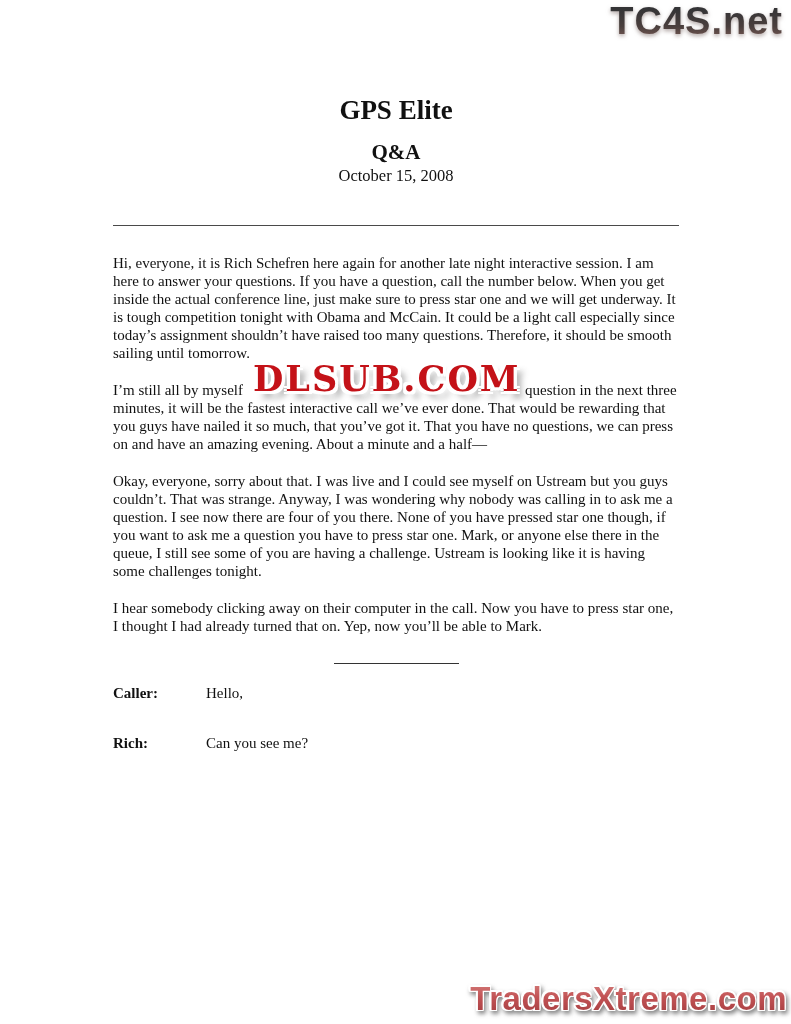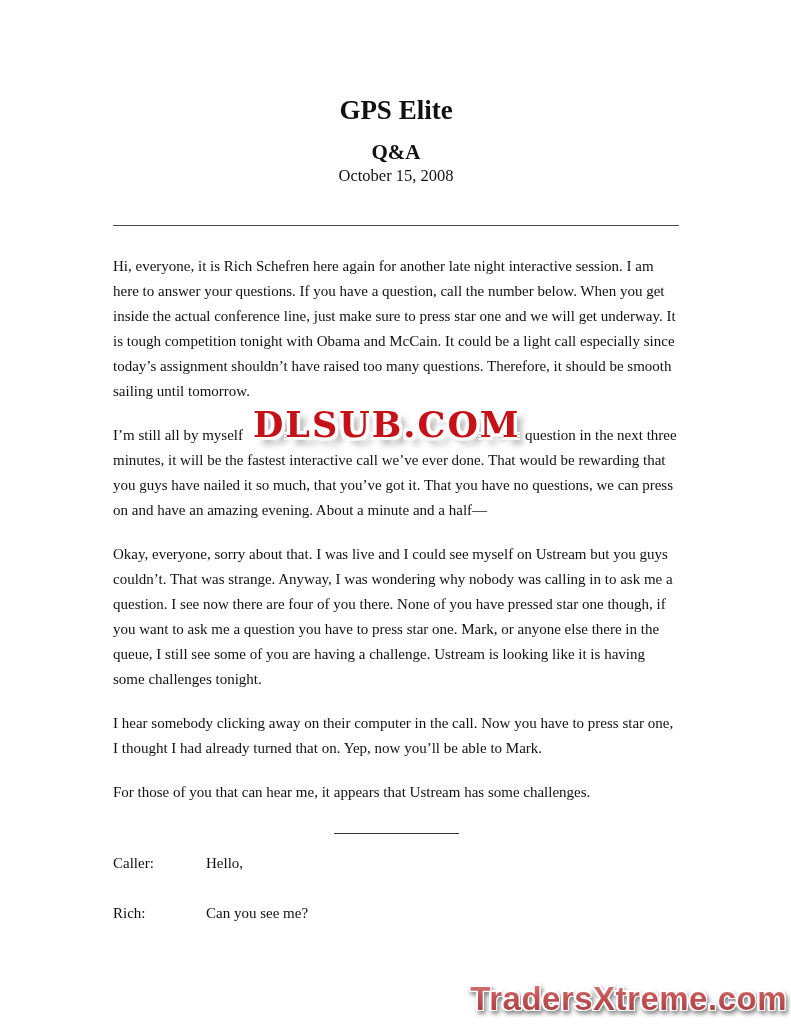--- a/index.html
+++ b/index.html
@@ -13,71 +13,71 @@
     font-family:"Liberation Sans", sans-serif;font-weight:bold;font-size:38px;letter-spacing:1px;
     background:linear-gradient(180deg,var(--top_logo_dark,#343436) 20%,#4a3f3d 62%,var(--top_logo_maroon,#86625c) 100%);
     -webkit-background-clip:text;background-clip:text;color:transparent;
     filter:drop-shadow(0 2px 2px rgba(110,90,85,.55));
   }
   .content{position:absolute;left:113px;top:0;width:566px;}
   .title{ text-align:center;font-weight:bold;font-size:27px;margin:95px 0 0 0;}
   .subtitle{text-align:center;font-weight:bold;font-size:21px;margin:14px 0 0 0;}
   .date{ text-align:center;font-size:16.5px;margin:1px 0 0 0;}
   .rule{border:none;border-top:1.5px solid #4a4a4a;margin:39px 0 0 0;width:100%;}
-  .bodytext p{font-size:15px;line-height:25px;margin:19px 0 0 0;}
+  .bodytext p{font-size:15px;line-height:18px;margin:19px 0 0 0;}
   .bodytext p.first{margin-top:28px;}
   .p4{position:relative;}
   .wm-spacer{display:inline-block;width:282px;height:2px;}
   .watermark{
     position:absolute;left:140px;top:-11px;white-space:nowrap;
     font-family:"DejaVu Serif", serif;font-weight:bold;font-size:35px;letter-spacing:2px;
     color:var(--watermark_red,#c41218);
     text-shadow:
       -3px -3px 0 #fff, 3px -3px 0 #fff, -3px 3px 0 #fff, 3px 3px 0 #fff,
       -3px 0 0 #fff, 3px 0 0 #fff, 0 -3px 0 #fff, 0 3px 0 #fff,
       7px 7px 6px rgba(70,70,70,.45);
   }
   .divider{width:125px;border:none;border-top:1.4px solid #333;margin:28px auto 0 auto;}
   .dialogue{margin-top:4px;}
   .d-row{display:flex;font-size:15px;margin-top:21px;}
   .d-row.second{margin-top:33px;}
-  .d-speaker{font-weight:normal;width:93px;flex:0 0 93px;}
+  .d-speaker{font-weight:bold;width:93px;flex:0 0 93px;}
   
   .bottom-logo{
     position:absolute;bottom:6px;right:4px;white-space:nowrap;
     font-family:"Liberation Sans", sans-serif;font-weight:bold;font-size:33px;letter-spacing:0.5px;
     background:linear-gradient(180deg,#d6827f 0%,var(--bottom_logo_red,#c25355) 45%,#a03a3d 100%);
     -webkit-background-clip:text;background-clip:text;color:transparent;
     filter:drop-shadow(1.5px 0 0 #fff) drop-shadow(-1.5px 0 0 #fff)
            drop-shadow(0 1.5px 0 #fff) drop-shadow(0 -1.5px 0 #fff)
            drop-shadow(2px 3px 2px rgba(120,120,120,.85));
   }
 </style>
 </head>
 <body>
 
 <div class="page">
 
+  <div class="top-logo">TC4S.net</div>
 
   <div class="content">
 
     <div class="title">GPS Elite</div>
     <div class="subtitle">Q&amp;A</div>
     <div class="date">October 15, 2008</div>
 
     <hr class="rule">
 
     <div class="bodytext">
       <p class="first">Hi, everyone, it is Rich Schefren here again for another late night interactive session. I am here to answer your questions. If you have a question, call the number below. When you get inside the actual conference line, just make sure to press star one and we will get underway. It is tough competition tonight with Obama and McCain. It could be a light call especially since today’s assignment shouldn’t have raised too many questions. Therefore, it should be smooth sailing until tomorrow.</p>
 
       <p class="p4"><span>I’m still all by myself</span><span class="wm-spacer"></span><span>question in the next three minutes, it will be the fastest interactive call we’ve ever done. That would be rewarding that you guys have nailed it so much, that you’ve got it. That you have no questions, we can press on and have an amazing evening. About a minute and a half—</span><span class="watermark">DLSUB.COM</span></p>
 
       <p>Okay, everyone, sorry about that. I was live and I could see myself on Ustream but you guys couldn’t. That was strange. Anyway, I was wondering why nobody was calling in to ask me a question. I see now there are four of you there. None of you have pressed star one though, if you want to ask me a question you have to press star one. Mark, or anyone else there in the queue, I still see some of you are having a challenge. Ustream is looking like it is having some challenges tonight.</p>
       <p>I hear somebody clicking away on their computer in the call. Now you have to press star one, I thought I had already turned that on. Yep, now you’ll be able to Mark.</p>
-      <p>For those of you that can hear me, it appears that Ustream has some challenges.</p>
     </div>
 
     <hr class="divider">
 
     <div class="dialogue">
       <div class="d-row">
         <span class="d-speaker">Caller:</span>
         <span class="d-text">Hello,</span>
       </div>
       <div class="d-row second">

